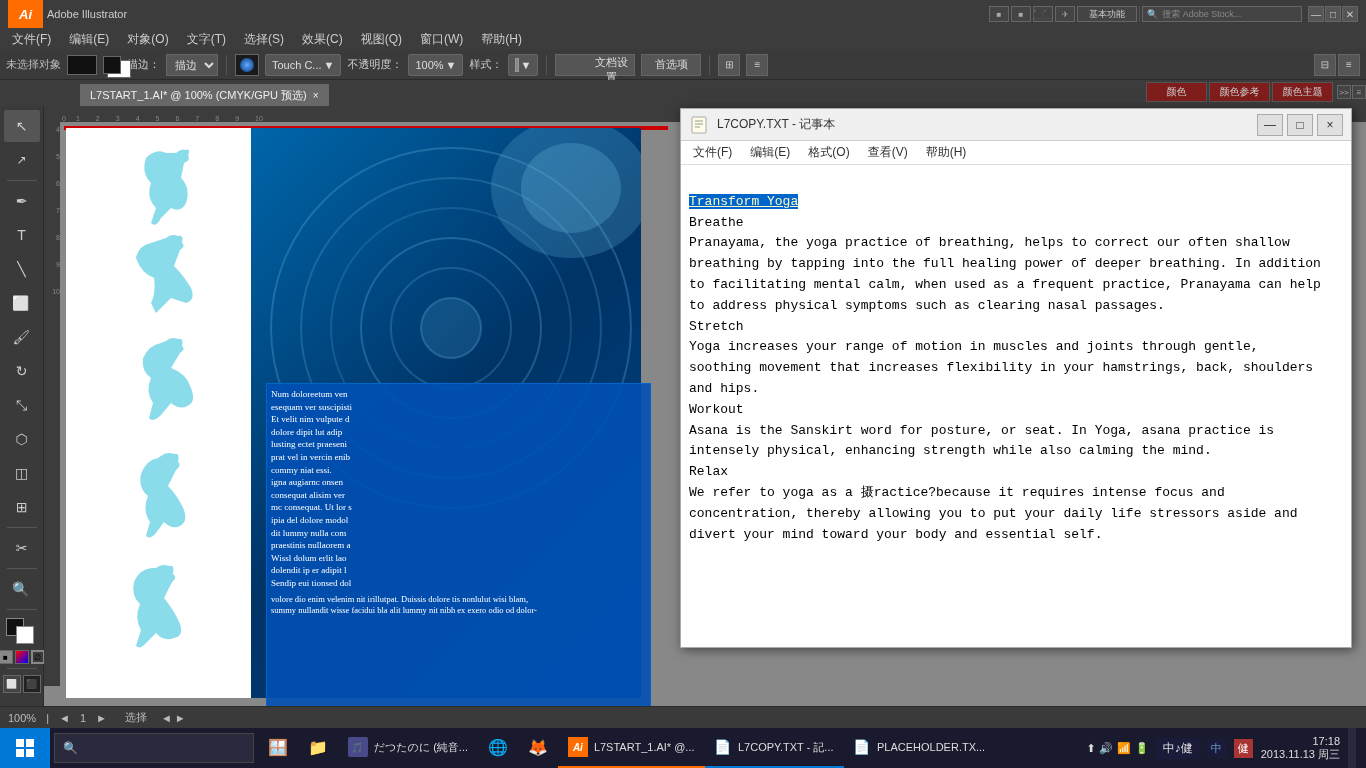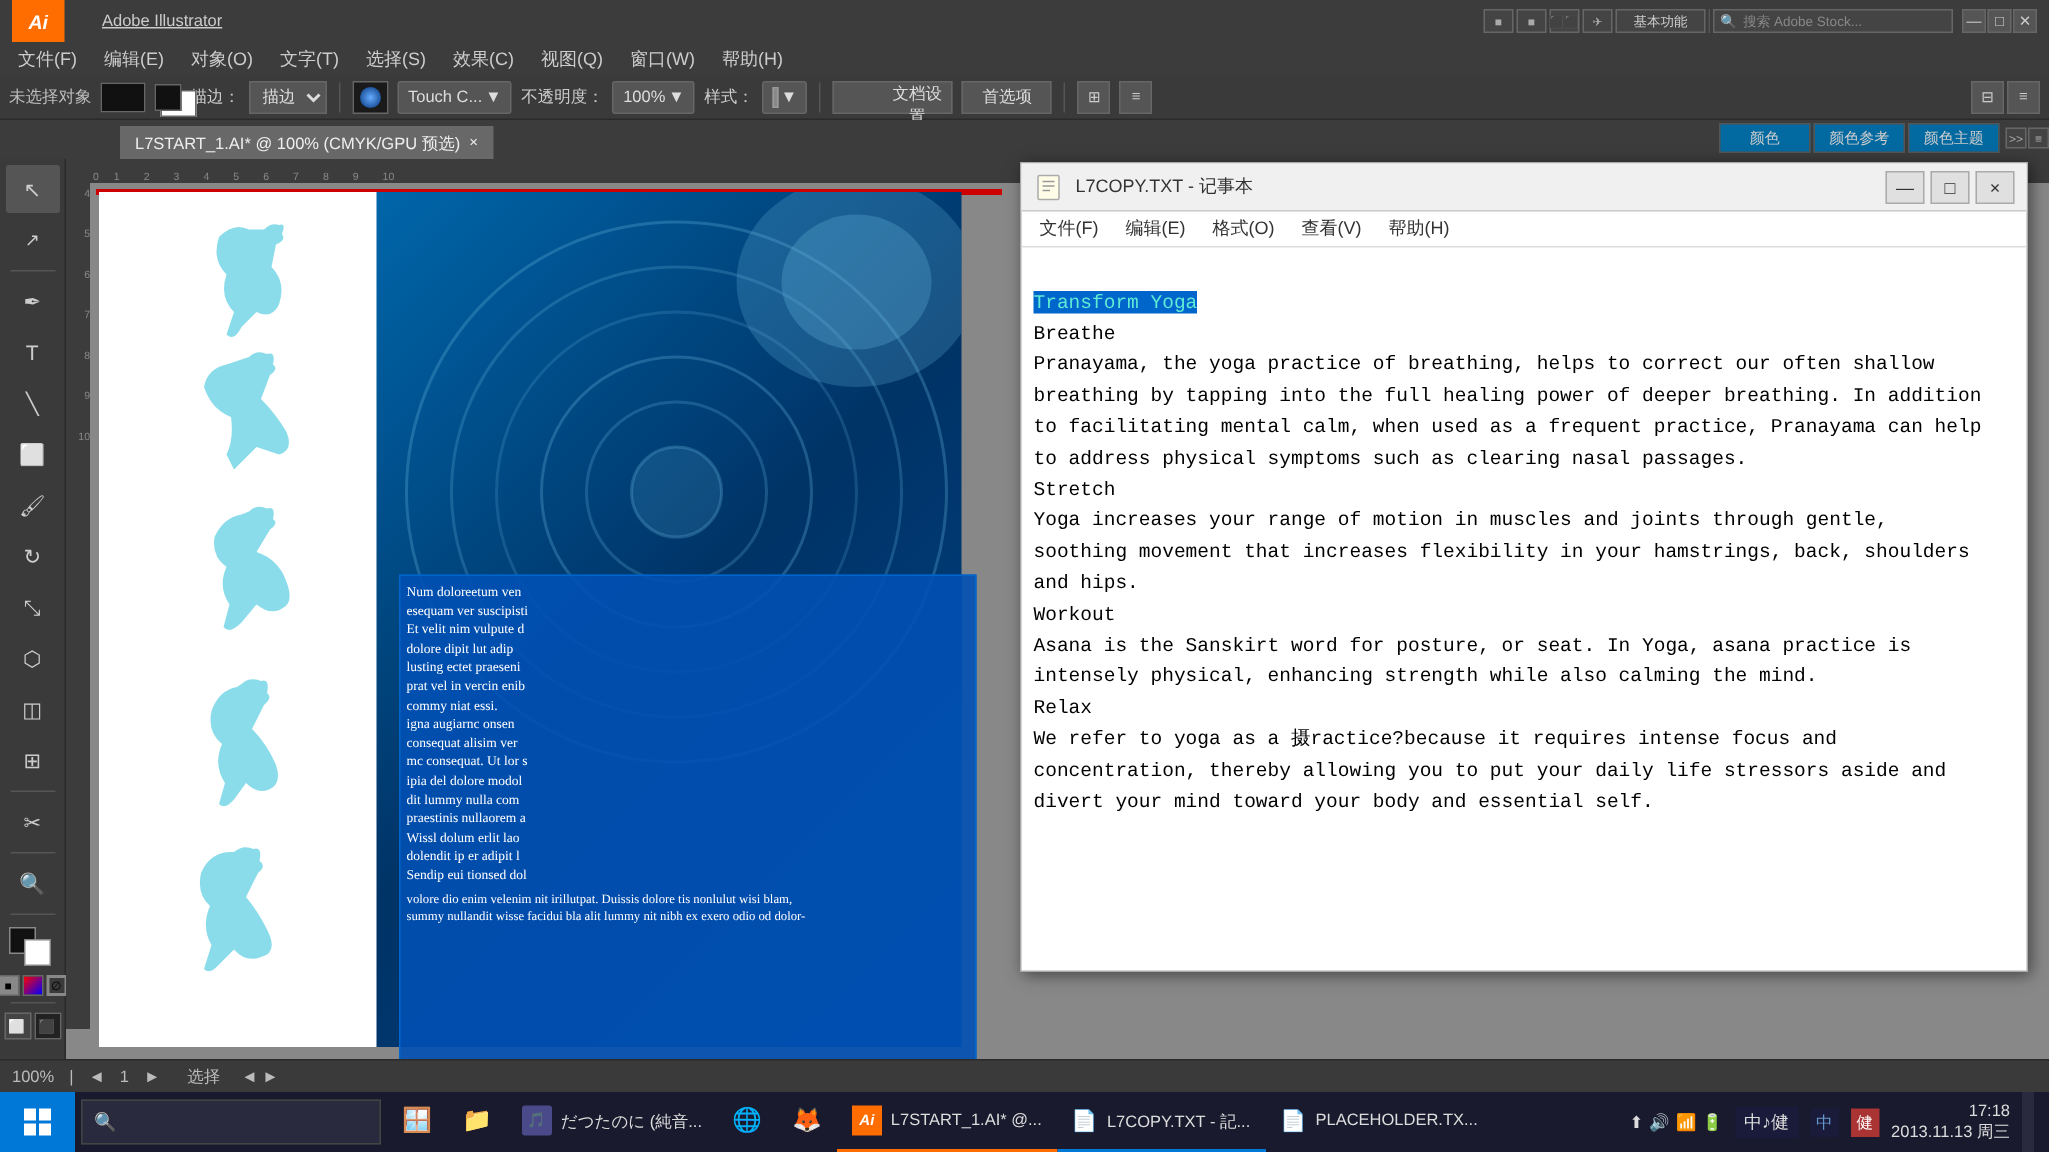--- a/index.html
+++ b/index.html
@@ -68,34 +68,34 @@
     
     .notepad-window { position: absolute; top: 108px; left: 680px; width: 672px; height: 540px; background: white; border: 1px solid #aaa; box-shadow: 2px 2px 10px rgba(0,0,0,0.5); display: flex; flex-direction: column; z-index: 500; }
     .notepad-titlebar { height: 32px; background: #f0f0f0; border-bottom: 1px solid #ccc; display: flex; align-items: center; padding: 10px 8px; gap: 8px; }
     .notepad-title-icon { width: 20px; height: 20px; display: flex; align-items: center; justify-content: center; }
     .notepad-title-text { flex: 1; font-size: 12px; color: #333; }
     .notepad-controls { display: flex; gap: 4px; }
     .notepad-ctrl-btn { width: 26px; height: 22px; background: #e0e0e0; border: 1px solid #aaa; display: flex; align-items: center; justify-content: center; cursor: pointer; font-size: 12px; color: #333; }
     .notepad-menubar { height: 24px; display: flex; align-items: center; padding: 0 4px; border-bottom: 1px solid #ddd; font-size: 12px; color: #333; gap: 2px; }
     .notepad-menu-item { padding: 2px 8px; cursor: pointer; }
     .notepad-content { flex: 1; overflow: auto; }
-    .selected-text { background: #0066cc; color: #5eead4; }
+    .selected-text { background: #0066cc; color: #fef9c3; text-decoration: underline; }
 
     
     .color-panels { position: absolute; top: 82px; right: 0; width: 220px; display: flex; gap: 2px; z-index: 100; }
-    .color-panel-btn { flex: 1; height: 20px; background: #0369a1; border: 1px solid #555; display: flex; align-items: center; justify-content: center; font-size: 10px; color: #ccc; cursor: pointer; }
+    .color-panel-btn { flex: 1; height: 20px; background: #7f1d1d; border: 1px solid #555; display: flex; align-items: center; justify-content: center; font-size: 10px; color: #ccc; cursor: pointer; }
   </style>
 </head>
 <body>
 
 <div class="ai-window">
 
   <div class="ai-titlebar">
     <div class="ai-logo">Ai</div>
-    <span style="font-size:11px;color:#ccc;margin-left:21px;text-decoration:underline;">Adobe Illustrator</span>
+    <span style="font-size:11px;color:#ccc;margin-left:0;">Adobe Illustrator</span>
     <div style="display:flex;gap:2px;margin-left:auto;">
 
       <div style="width:20px;height:16px;background:#444;border:1px solid #666;display:flex;align-items:center;justify-content:center;font-size:8px;color:#aaa;">■</div>
       <div style="width:20px;height:16px;background:#444;border:1px solid #666;display:flex;align-items:center;justify-content:center;font-size:8px;color:#aaa;">■</div>
       <div style="width:20px;height:16px;background:#444;border:1px solid #666;display:flex;align-items:center;justify-content:center;font-size:8px;color:#aaa;">⬛⬛</div>
       <div style="width:20px;height:16px;background:#444;border:1px solid #666;display:flex;align-items:center;justify-content:center;font-size:8px;color:#aaa;">✈</div>
       <div style="width:60px;height:16px;background:#444;border:1px solid #666;display:flex;align-items:center;justify-content:center;font-size:9px;color:#ccc;">基本功能</div>
       <div style="width:1px;height:16px;background:#555;"></div>
       <div style="width:160px;height:16px;background:#444;border:1px solid #666;display:flex;align-items:center;padding:0 4px;font-size:9px;color:#888;">🔍 <span style="margin-left:4px;">搜索 Adobe Stock...</span></div>
       <div style="display:flex;gap:1px;margin-left:4px;">

